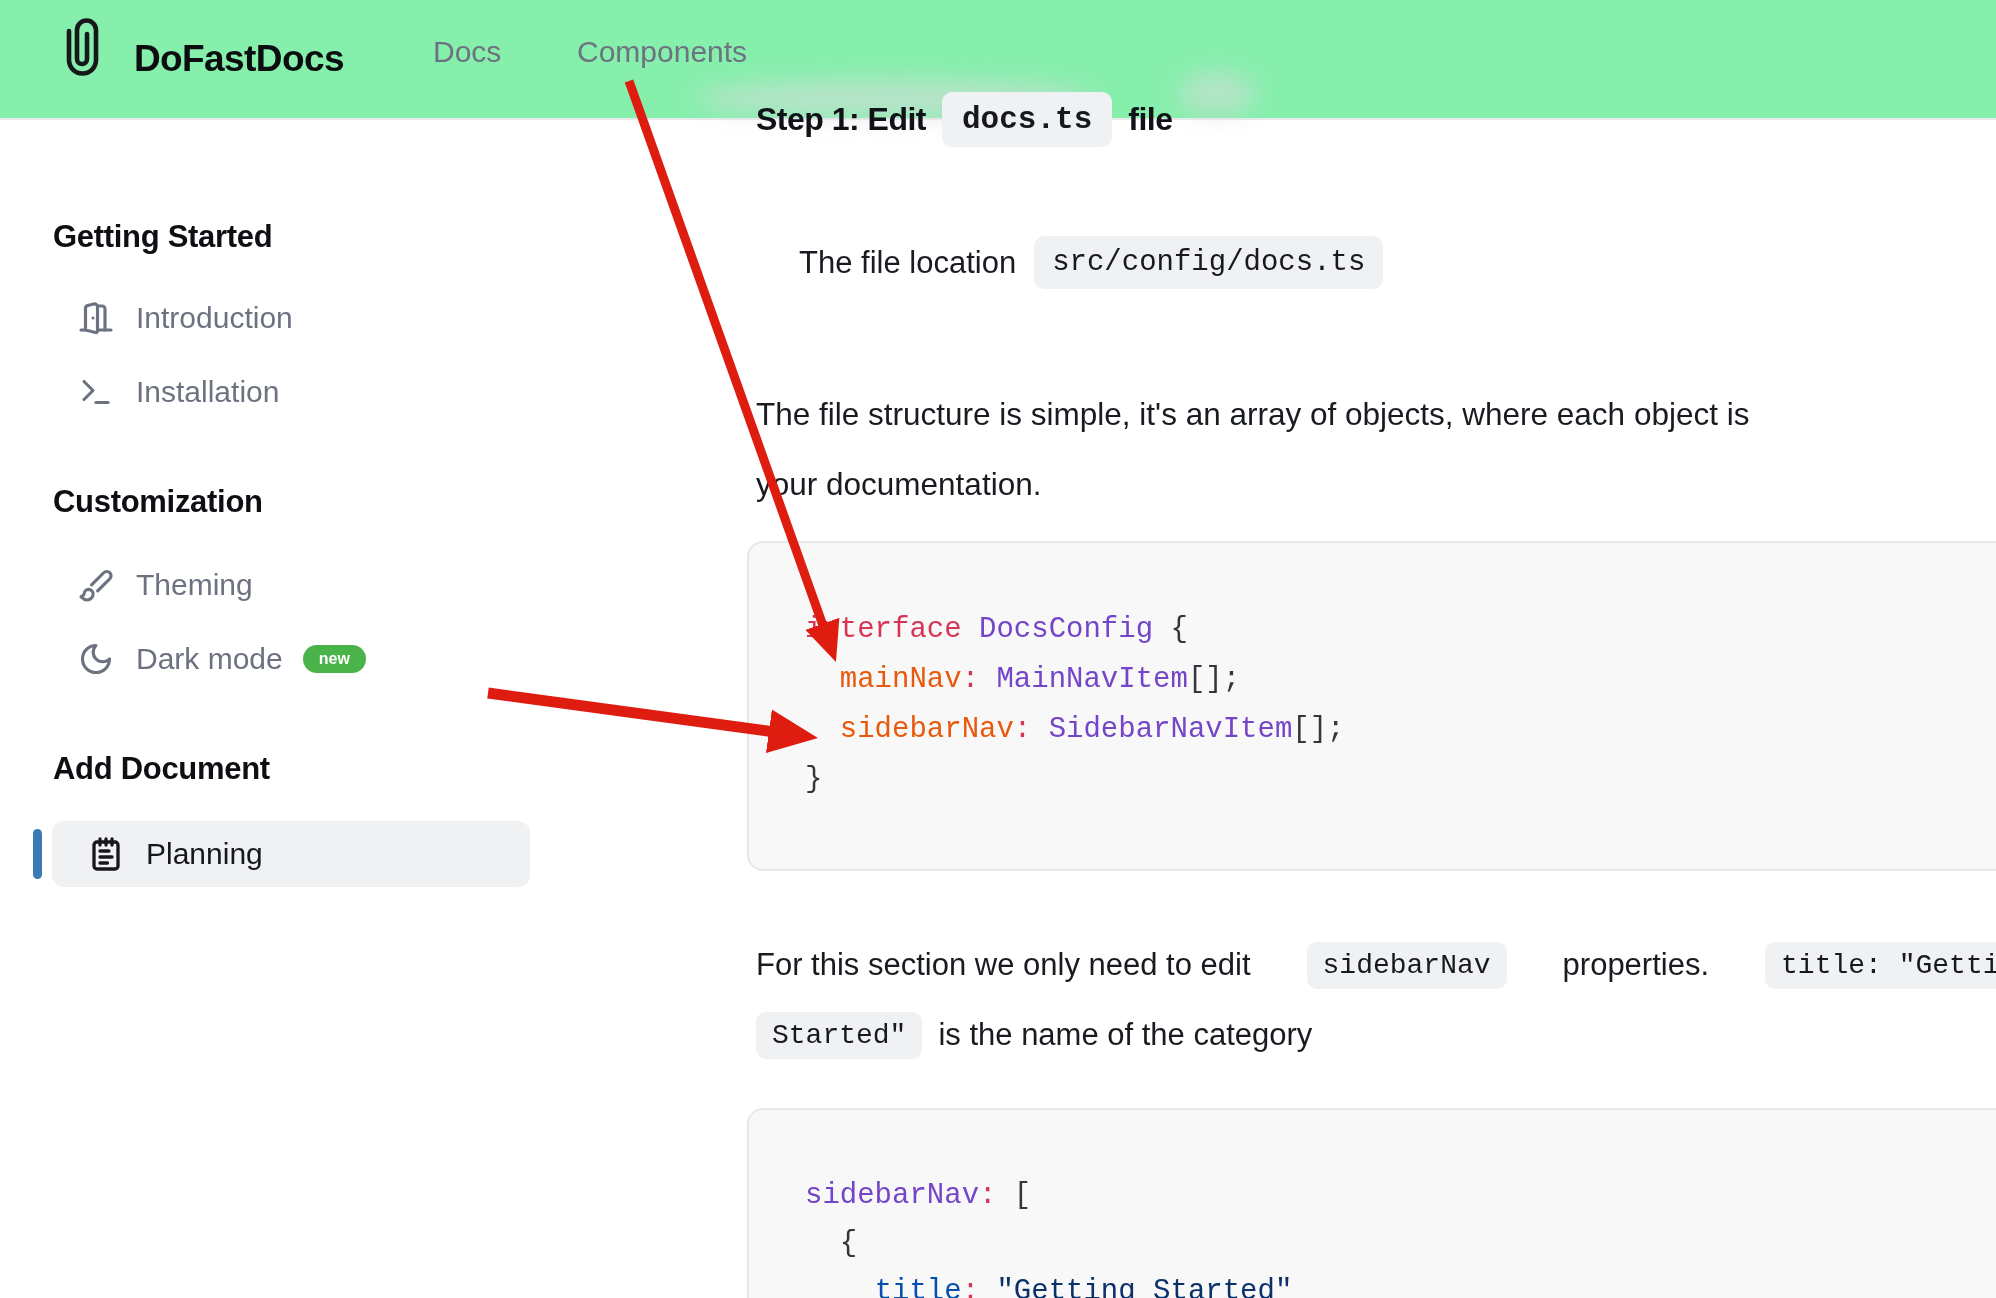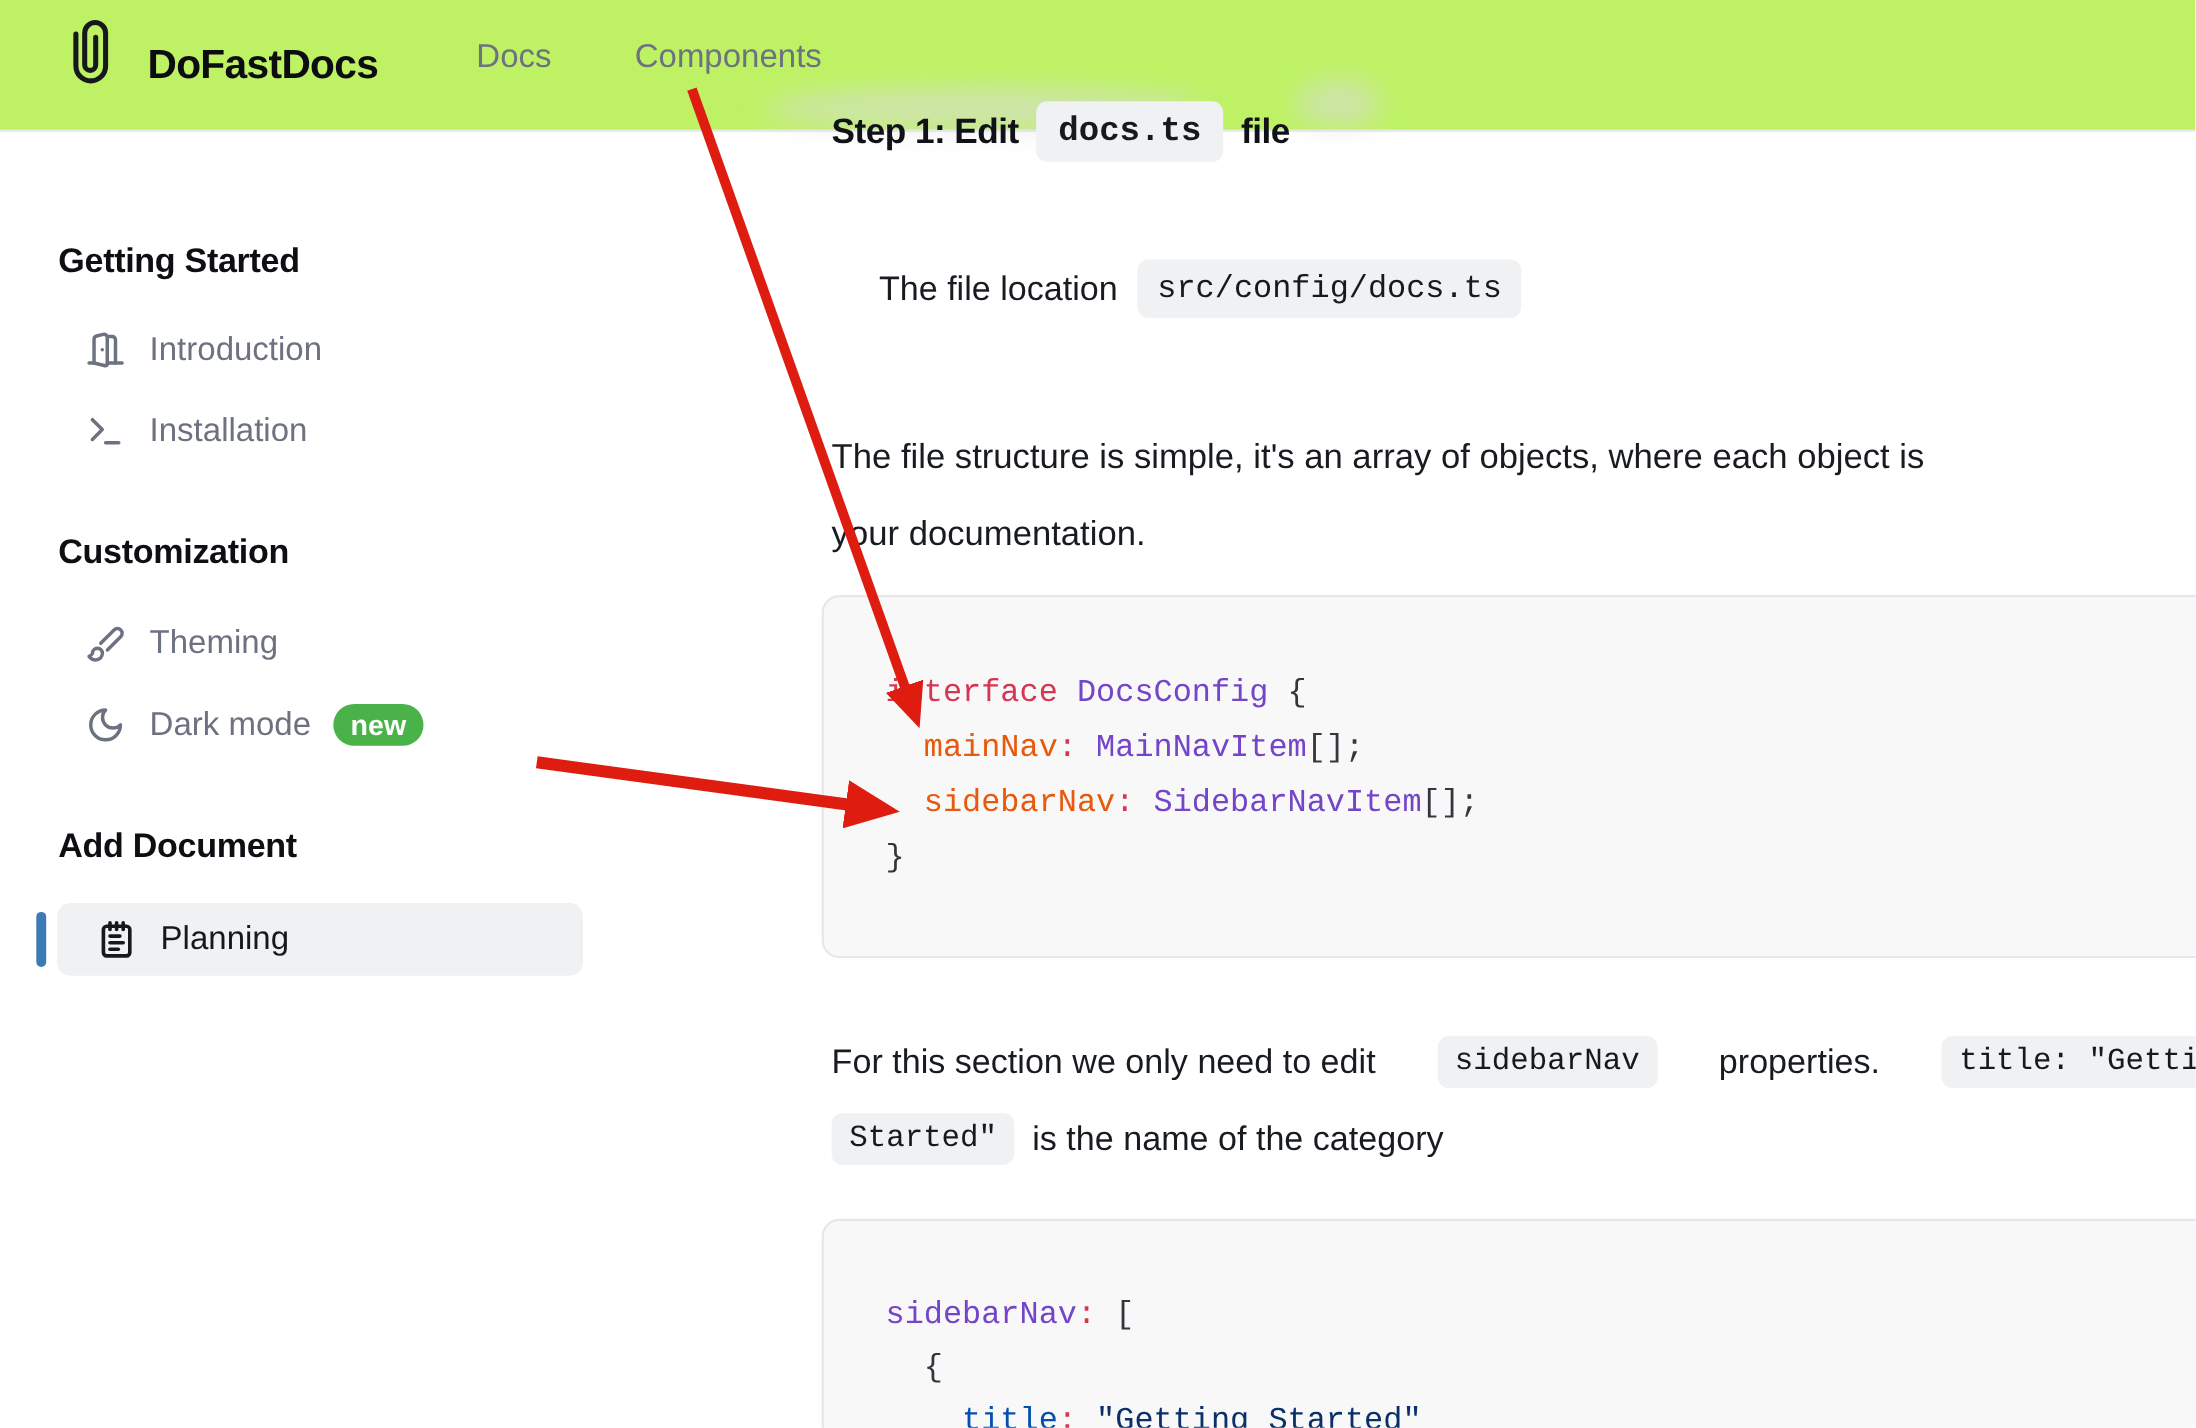--- a/index.html
+++ b/index.html
@@ -3,37 +3,37 @@
 <meta charset="utf-8">
 <title>DoFastDocs</title>
 <style>
   html,body{margin:0;padding:0;}
   body{
     width:1996px;height:1298px;position:relative;overflow:hidden;
     background:#ffffff;font-family:"Liberation Sans",sans-serif;
     color:#14161b;
   }
   
-  .header{position:absolute;left:0;top:0;width:1996px;height:118px;background:#bef264;}
+  .header{position:absolute;left:0;top:0;width:1996px;height:118px;background:#86efac;}
   .header-divider{position:absolute;left:0;top:118px;width:1996px;height:2px;background:#e8e9eb;}
   .logo{position:absolute;left:63px;top:17px;width:40px;height:66px;}
   .brand{position:absolute;left:134px;top:24px;height:70px;display:flex;align-items:center;
     font-size:37px;font-weight:800;letter-spacing:-.6px;color:#0c0d10;}
   .navlink{position:absolute;top:24px;height:56px;display:flex;align-items:center;
     font-size:30px;color:#6d7280;cursor:pointer;}
   .nav-docs{left:433px;}
   .nav-components{left:577px;}
   
   .sidebar{position:absolute;left:0;top:120px;width:700px;bottom:0;background:#fff;}
   .side-h{position:absolute;left:53px;font-size:31px;font-weight:700;color:#0d0f13;letter-spacing:-.3px;}
   .side-row{position:absolute;left:53px;height:60px;display:flex;align-items:center;cursor:pointer;}
   .side-row .icn{width:36px;height:36px;margin-left:25px;margin-right:22px;flex:0 0 auto;display:flex;align-items:center;}
   .side-row .lbl{font-size:30px;color:#6d7280;white-space:nowrap;}
   .badge{display:inline-block;margin-left:20px;background:var(--green,#49b349);color:#fff;
-    font-size:26px;font-weight:600;padding:5px 16px;border-radius:999px;line-height:1.1;}
+    font-size:16px;font-weight:600;padding:5px 16px;border-radius:999px;line-height:1.1;}
   .active-pill{position:absolute;left:52px;top:821px;width:478px;height:66px;background:#f0f1f2;
     border-radius:12px;display:flex;align-items:center;cursor:pointer;}
   .active-pill .icn{width:36px;height:36px;margin-left:36px;margin-right:22px;display:flex;align-items:center;}
   .active-pill .lbl{font-size:30px;font-weight:500;color:#16181d;}
   .active-bar{position:absolute;left:33px;top:829px;width:9px;height:50px;border-radius:5px;background:var(--blue,#3c7ab5);}
   
   .blur-smudge{position:absolute;background:#dadbde;filter:blur(12px);border-radius:50%;}
   .h2row{position:absolute;left:756px;top:92px;display:flex;align-items:center;white-space:nowrap;}
   .h2row .h2t{font-size:32px;font-weight:800;letter-spacing:-.5px;color:#101217;}
   .h2row .chip{margin:0 16px;}

